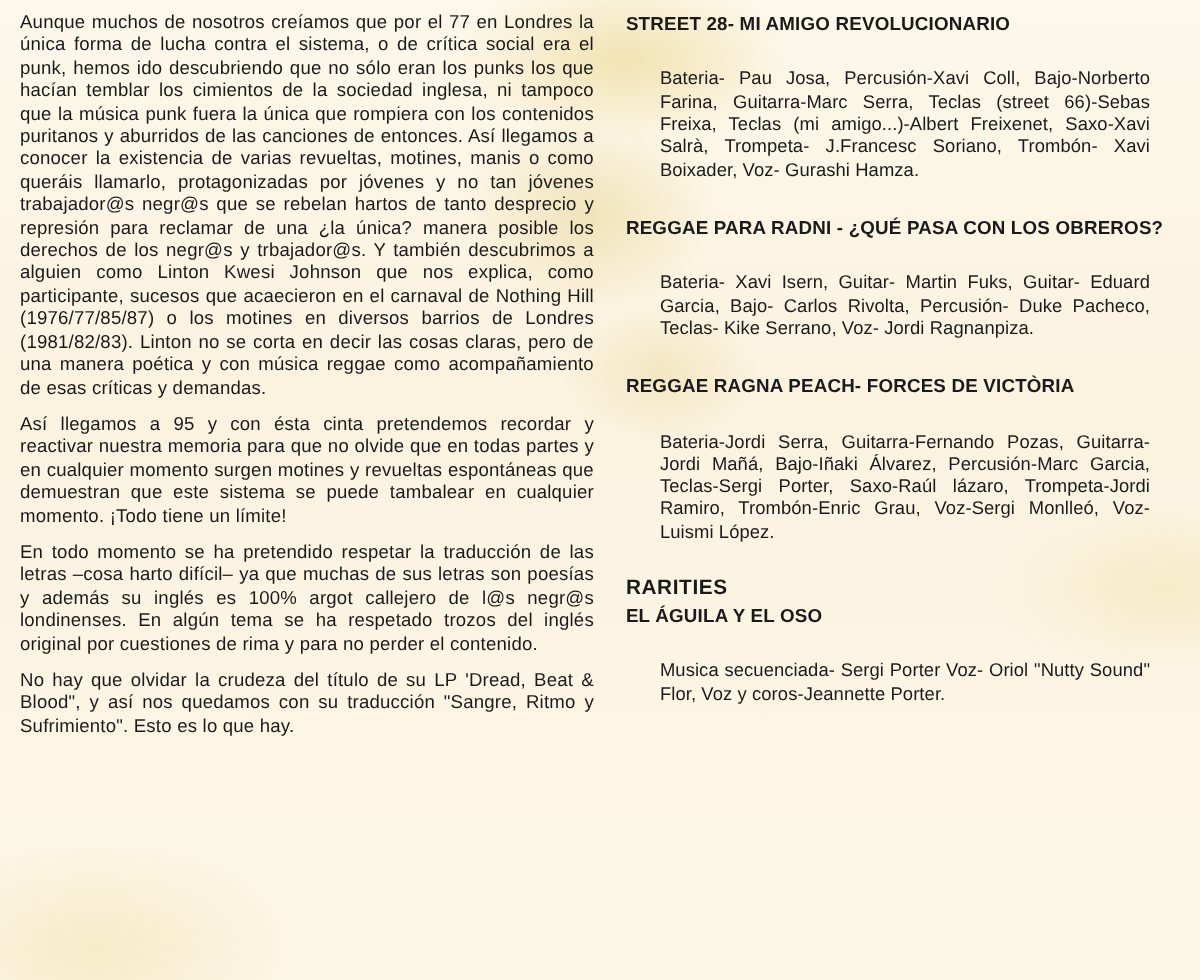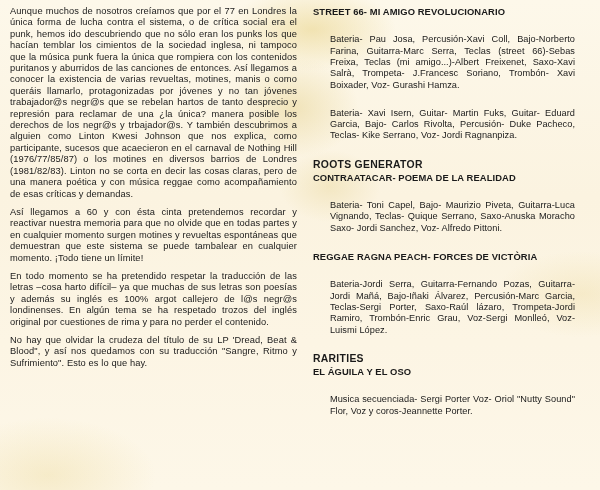--- a/index.html
+++ b/index.html
@@ -86,41 +86,37 @@
 </style>
 </head>
 <body>
 
 <div class="paper"></div>
 
 <div class="sheet">
 
   <div class="col col-left">
     <p class="para">Aunque muchos de nosotros creíamos que por el 77 en Londres la única forma de lucha contra el sistema, o de crítica social era el punk, hemos ido descubriendo que no sólo eran los punks los que hacían temblar los cimientos de la sociedad inglesa, ni tampoco que la música punk fuera la única que rompiera con los contenidos puritanos y aburridos de las canciones de entonces. Así llegamos a conocer la existencia de varias revueltas, motines, manis o como queráis llamarlo, protagonizadas por jóvenes y no tan jóvenes trabajador@s negr@s que se rebelan hartos de tanto desprecio y represión para reclamar de una ¿la única? manera posible los derechos de los negr@s y trbajador@s. Y también descubrimos a alguien como Linton Kwesi Johnson que nos explica, como participante, sucesos que acaecieron en el carnaval de Nothing Hill (1976/77/85/87) o los motines en diversos barrios de Londres (1981/82/83). Linton no se corta en decir las cosas claras, pero de una manera poética y con música reggae como acompañamiento de esas críticas y demandas.</p>
-    <p class="para">Así llegamos a 60 y con ésta cinta pretendemos recordar y reactivar nuestra memoria para que no olvide que en todas partes y en cualquier momento surgen motines y revueltas espontáneas que demuestran que este sistema se puede tambalear en cualquier momento. ¡Todo tiene un límite!</p>
+    <p class="para">Así llegamos a 95 y con ésta cinta pretendemos recordar y reactivar nuestra memoria para que no olvide que en todas partes y en cualquier momento surgen motines y revueltas espontáneas que demuestran que este sistema se puede tambalear en cualquier momento. ¡Todo tiene un límite!</p>
     <p class="para">En todo momento se ha pretendido respetar la traducción de las letras –cosa harto difícil– ya que muchas de sus letras son poesías y además su inglés es 100% argot callejero de l@s negr@s londinenses. En algún tema se ha respetado trozos del inglés original por cuestiones de rima y para no perder el contenido.</p>
     <p class="para">No hay que olvidar la crudeza del título de su LP 'Dread, Beat &amp; Blood", y así nos quedamos con su traducción "Sangre, Ritmo y Sufrimiento". Esto es lo que hay.</p>
   </div>
 
   <div class="col col-right">
 
     <div class="entry">
-      <div class="song">STREET 66- MI AMIGO REVOLUCIONARIO</div>
+      <div class="song">STREET 28- MI AMIGO REVOLUCIONARIO</div>
       <div class="credits">Bateria- Pau Josa, Percusión-Xavi Coll, Bajo-Norberto Farina, Guitarra-Marc Serra, Teclas (street 66)-Sebas Freixa, Teclas (mi amigo...)-Albert Freixenet, Saxo-Xavi Salrà, Trompeta- J.Francesc Soriano, Trombón- Xavi Boixader, Voz- Gurashi Hamza.</div>
     </div>
 
     <div class="entry">
+      <div class="song">REGGAE PARA RADNI - ¿QUÉ PASA CON LOS OBREROS?</div>
       <div class="credits">Bateria- Xavi Isern, Guitar- Martin Fuks, Guitar- Eduard Garcia, Bajo- Carlos Rivolta, Percusión- Duke Pacheco, Teclas- Kike Serrano, Voz- Jordi  Ragnanpiza.</div>
     </div>
 
-    <div class="entry">
-      <div class="band">ROOTS GENERATOR</div>
-      <div class="song">CONTRAATACAR- POEMA DE LA REALIDAD</div>
-      <div class="credits">Bateria- Toni Capel, Bajo- Maurizio Piveta, Guitarra-Luca Vignando, Teclas- Quique Serrano, Saxo-Anuska Moracho     Saxo- Jordi Sanchez, Voz- Alfredo Pittoni.</div>
-    </div>
 
     <div class="entry">
       <div class="song">REGGAE RAGNA PEACH- FORCES DE VICTÒRIA</div>
       <div class="credits">Bateria-Jordi Serra, Guitarra-Fernando Pozas, Guitarra-Jordi Mañá, Bajo-Iñaki Álvarez, Percusión-Marc Garcia, Teclas-Sergi Porter, Saxo-Raúl lázaro, Trompeta-Jordi Ramiro, Trombón-Enric Grau, Voz-Sergi Monlleó, Voz-Luismi López.</div>
     </div>
 
     <div class="entry">
       <div class="band">RARITIES</div>
       <div class="song">EL ÁGUILA Y EL OSO</div>
       <div class="credits">Musica secuenciada- Sergi  Porter

